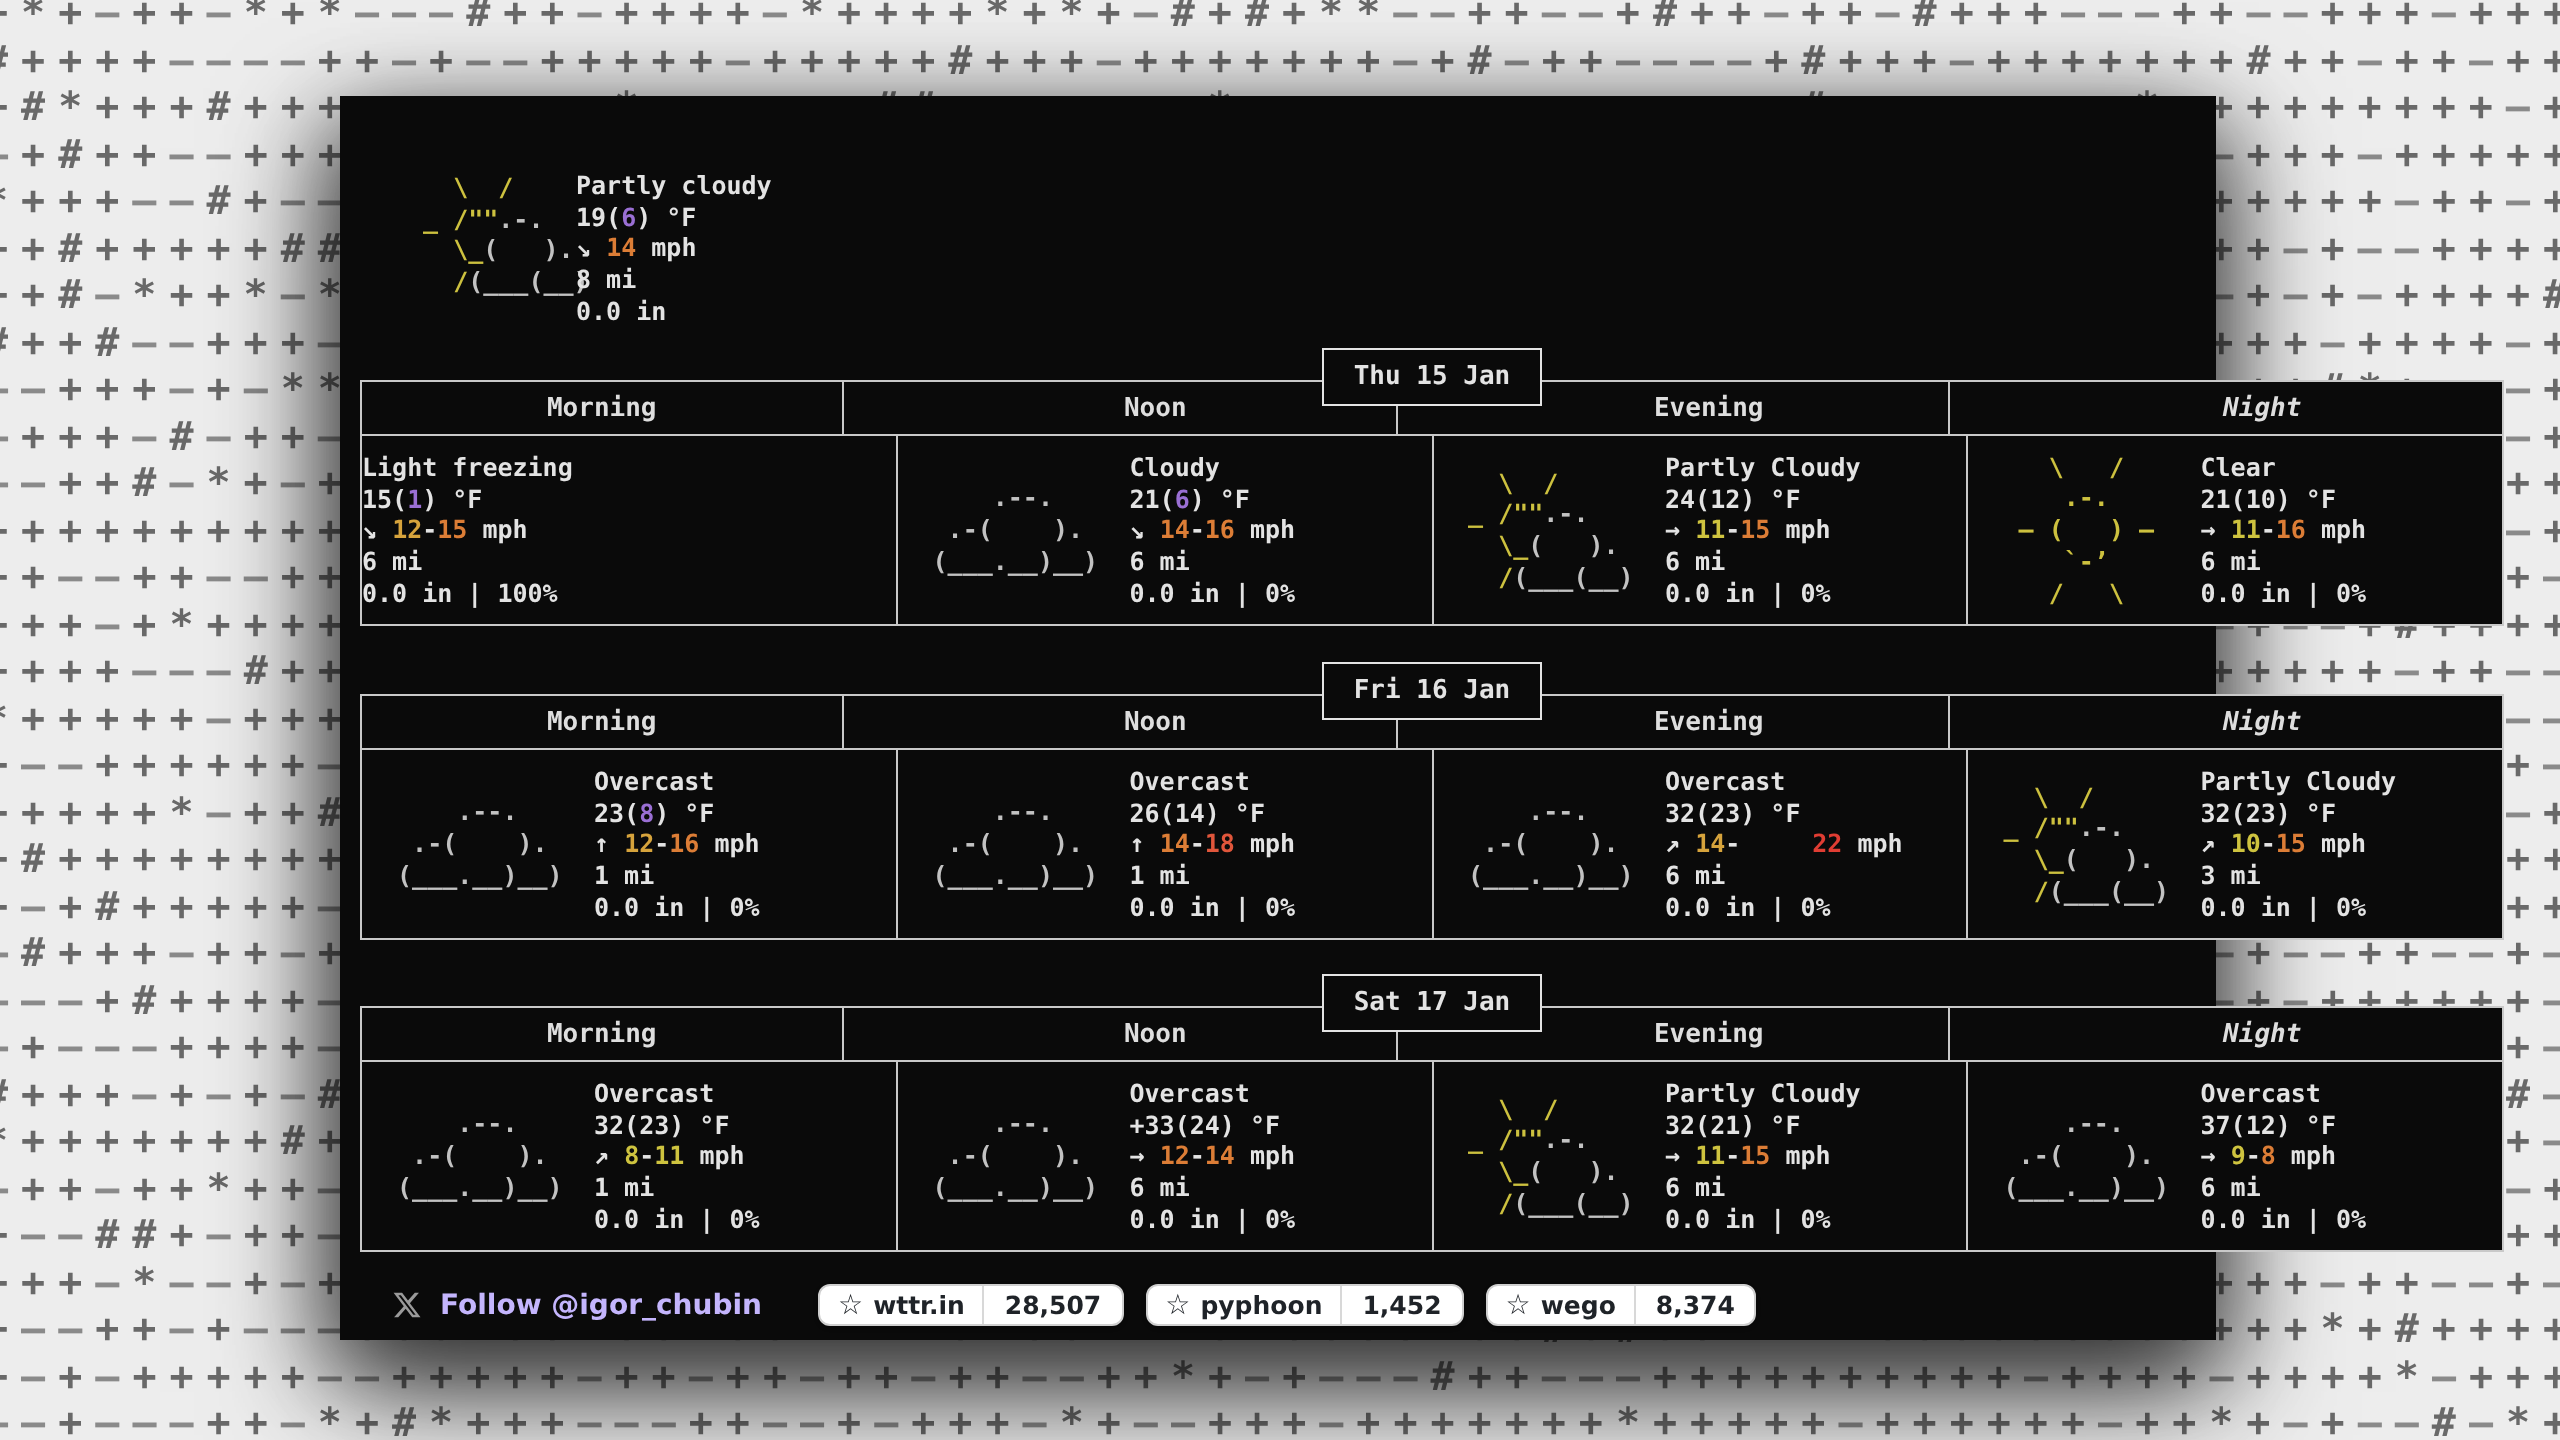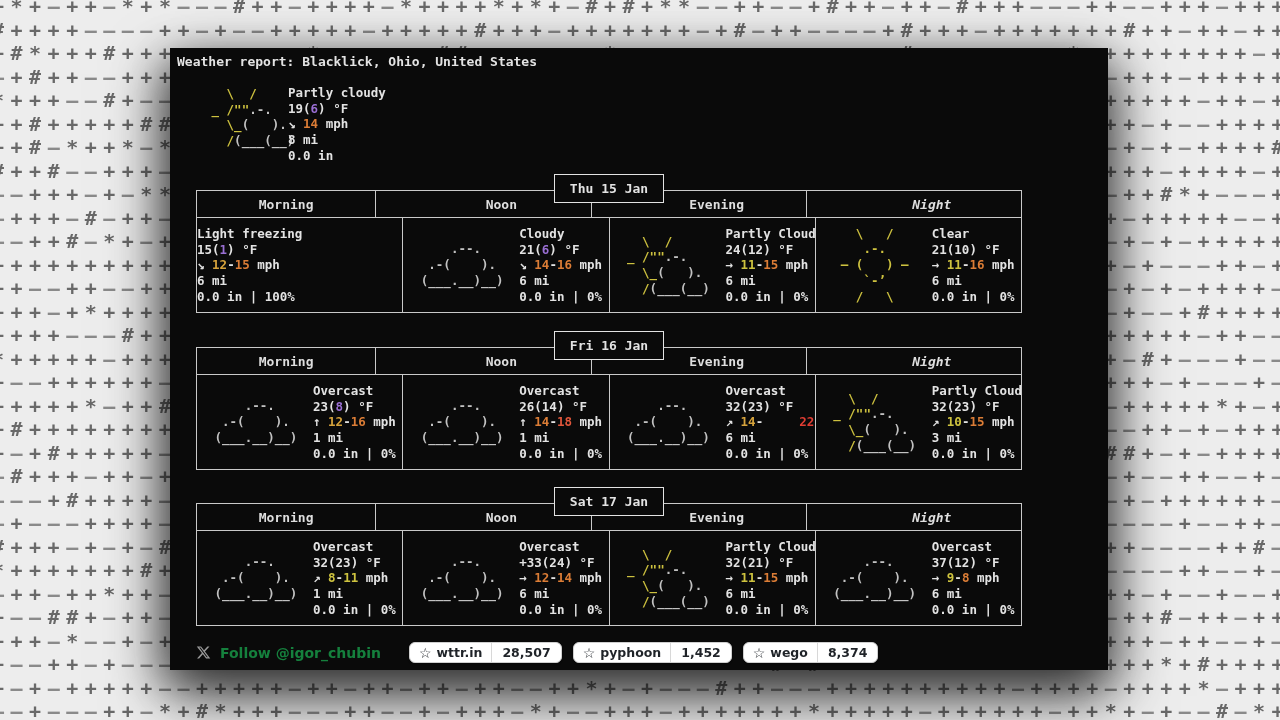--- a/index.html
+++ b/index.html
@@ -23,21 +23,21 @@
     box-shadow:0 26px 60px rgba(0,0,0,.50), -10px 14px 42px rgba(0,0,0,.42), 10px 14px 42px rgba(0,0,0,.35);
   }
   .report-title{position:absolute;left:7px;top:6px;font-size:13px;white-space:pre;}
   .art{margin:0;font:700 12.5px/15.7px "DejaVu Sans Mono",monospace;white-space:pre;}
   .line{font-size:12.5px;line-height:15.7px;white-space:pre;}
   
   .current{position:absolute;left:0;top:37px;height:82px;width:420px;}
   .current .art{position:absolute;left:34px;top:1px;}
   .current-text{position:absolute;left:118px;top:0;}
   
-  .day{position:absolute;left:26px;width:826px;}
+  .day{position:absolute;left:10px;width:1072px;}
   .day-box{
     position:absolute;top:-16px;left:50%;transform:translateX(-50%);
     width:108px;height:27px;background:#0a0a0a;border:1.5px solid #e3e3e3;
     z-index:2;display:flex;align-items:center;justify-content:center;font-size:13px;white-space:pre;
   }
   .tbl{border:1.5px solid var(--border);position:relative;background:#0a0a0a;}
   .period-row{display:flex;height:26px;border-bottom:1.5px solid var(--border);gap:36px;}
   .period{flex:1;display:flex;align-items:center;justify-content:center;font-size:13px;border-right:1.5px solid var(--border);color:#dedede;}
   .period:last-child{border-right:none;font-style:italic;}
   .cells-row{display:flex;height:94px;}
@@ -47,21 +47,21 @@
   .cell-text{padding-top:8px;}
   
   .c-fg{color:var(--fg);} .c-cold{color:var(--cold);}
   .c-y{color:var(--y);} .c-a{color:var(--a);} .c-o{color:var(--o);}
   .c-r2{color:var(--r2);} .c-r{color:var(--r);margin-left:36px;}
   .c-sun{color:var(--sun);} .c-cloud{color:var(--cloud);} .c-white{color:var(--white);}
   
   .footer{position:absolute;left:0;top:594px;width:100%;display:flex;align-items:center;font-family:"DejaVu Sans",sans-serif;}
   .follow-btn{
     display:flex;align-items:center;gap:9px;margin-left:20px;
-    color:#15803d;font-weight:700;font-size:14px;background:none;border:none;cursor:pointer;
+    color:#c4b5fd;font-weight:700;font-size:14px;background:none;border:none;cursor:pointer;
     font-family:"DejaVu Sans",sans-serif;
   }
   .x-icon{display:flex;align-items:center;}
   .x-icon svg{width:15px;height:15px;fill:#9a9a9a;}
   .stars{display:flex;gap:11px;margin-left:22px;}
   .star-btn{
     display:flex;align-items:stretch;background:#ffffff;border:1px solid #cfcfcf;border-radius:6px;
     font-size:12.5px;font-weight:700;color:#1f2328;overflow:hidden;cursor:pointer;padding:0;
     font-family:"DejaVu Sans",sans-serif;box-shadow:0 1px 2px rgba(0,0,0,.25);
   }
@@ -100,21 +100,20 @@
     <div class="bg-row" style="top: 558px; left: -8px;">*+++++++#+<span class="d">—</span>+<span class="d">—</span><span class="d">—</span>++*<span class="d">—</span>#++<span class="d">—</span>+<span class="d">—</span><span class="d">—</span><span class="d">—</span>++<span class="d">—</span>+*<span class="d">—</span>+<span class="d">—</span><span class="d">—</span>++#+#+++++*<span class="d">—</span>+<span class="d">—</span><span class="d">—</span>++<span class="d">—</span><span class="d">—</span>+++<span class="d">—</span>#+<span class="d">—</span><span class="d">—</span><span class="d">—</span><span class="d">—</span>++<span class="d">—</span><span class="d">—</span>+<span class="d">—</span></div>
     <div class="bg-row" style="top: 581.5px; left: -8px;"><span class="d">—</span>++<span class="d">—</span>++*++<span class="d">—</span>+++++<span class="d">—</span><span class="d">—</span><span class="d">—</span><span class="d">—</span>*<span class="d">—</span>+<span class="d">—</span><span class="d">—</span>+<span class="d">—</span>+++*++<span class="d">—</span>#+++<span class="d">—</span><span class="d">—</span>+<span class="d">—</span><span class="d">—</span>+#+++<span class="d">—</span>++*#<span class="d">—</span>+++<span class="d">—</span>++<span class="d">—</span>++<span class="d">—</span>+<span class="d">—</span><span class="d">—</span>+<span class="d">—</span><span class="d">—</span>+</div>
     <div class="bg-row" style="top: 605px; left: -8px;">+<span class="d">—</span><span class="d">—</span>##+<span class="d">—</span>++<span class="d">—</span>#<span class="d">—</span><span class="d">—</span>#<span class="d">—</span>+++++++<span class="d">—</span><span class="d">—</span><span class="d">—</span><span class="d">—</span>++<span class="d">—</span>++<span class="d">—</span>+*#+<span class="d">—</span><span class="d">—</span>#*+<span class="d">—</span>++<span class="d">—</span>+<span class="d">—</span><span class="d">—</span>+<span class="d">—</span><span class="d">—</span>+<span class="d">—</span>+*+++<span class="d">—</span><span class="d">—</span><span class="d">—</span>++#<span class="d">—</span>++<span class="d">—</span>++</div>
     <div class="bg-row" style="top: 628.5px; left: -8px;">+++<span class="d">—</span>*<span class="d">—</span><span class="d">—</span>+<span class="d">—</span>++++<span class="d">—</span>++++<span class="d">—</span>++<span class="d">—</span>++++++<span class="d">—</span>+++<span class="d">—</span><span class="d">—</span>+++++<span class="d">—</span>++*+++<span class="d">—</span>++<span class="d">—</span>++#<span class="d">—</span>+++++#+++<span class="d">—</span>++<span class="d">—</span><span class="d">—</span>+<span class="d">—</span></div>
     <div class="bg-row" style="top: 652px; left: -8px;">+<span class="d">—</span><span class="d">—</span>++<span class="d">—</span>+<span class="d">—</span><span class="d">—</span><span class="d">—</span>+++<span class="d">—</span>++<span class="d">—</span>++<span class="d">—</span>++*<span class="d">—</span><span class="d">—</span><span class="d">—</span>+<span class="d">—</span>++<span class="d">—</span><span class="d">—</span><span class="d">—</span>+<span class="d">—</span>++++<span class="d">—</span>++#+#++<span class="d">—</span><span class="d">—</span><span class="d">—</span><span class="d">—</span>++++++++++++*+#++++</div>
     <div class="bg-row" style="top: 675.5px; left: -8px;">+<span class="d">—</span>+<span class="d">—</span>+++++<span class="d">—</span><span class="d">—</span>+++++<span class="d">—</span>++<span class="d">—</span>++<span class="d">—</span>++<span class="d">—</span>++<span class="d">—</span><span class="d">—</span>++*+<span class="d">—</span>+<span class="d">—</span><span class="d">—</span><span class="d">—</span>#++<span class="d">—</span><span class="d">—</span><span class="d">—</span>++++++++++<span class="d">—</span>++++<span class="d">—</span>++++*<span class="d">—</span>+++</div>
     <div class="bg-row" style="top: 699px; left: -8px;"><span class="d">—</span><span class="d">—</span>+<span class="d">—</span><span class="d">—</span><span class="d">—</span>++<span class="d">—</span>*+#*+++<span class="d">—</span><span class="d">—</span><span class="d">—</span>++<span class="d">—</span><span class="d">—</span>+<span class="d">—</span>+++<span class="d">—</span>*+<span class="d">—</span><span class="d">—</span>+++<span class="d">—</span>+++++++*+++++<span class="d">—</span>++++++<span class="d">—</span>++*+<span class="d">—</span>+<span class="d">—</span><span class="d">—</span>#<span class="d">—</span>*+</div>
   </div>
 
 <div class="terminal">
-  <div class="report-title">Weather report: Blacklick, Ohio, United States</div>
 
   <div class="current">
     <pre class="art" id="current-art"><span class="c-sun">   \  /</span>
 <span class="c-sun"> _ /""</span><span class="c-cloud">.-.</span>
 <span class="c-sun">   \_</span><span class="c-cloud">(   ).</span>
 <span class="c-sun">   /</span><span class="c-cloud">(___(__)</span></pre>
     <div class="current-text">
       <div class="line c-fg">Partly cloudy</div>
       <div class="line" id="current-temp"><span class="c-fg">19(</span><span class="c-cold">6</span><span class="c-fg">) °F</span></div>
       <div class="line" id="current-wind"><span class="c-fg">↘ </span><span class="c-o">14</span><span class="c-fg"> mph</span></div>

